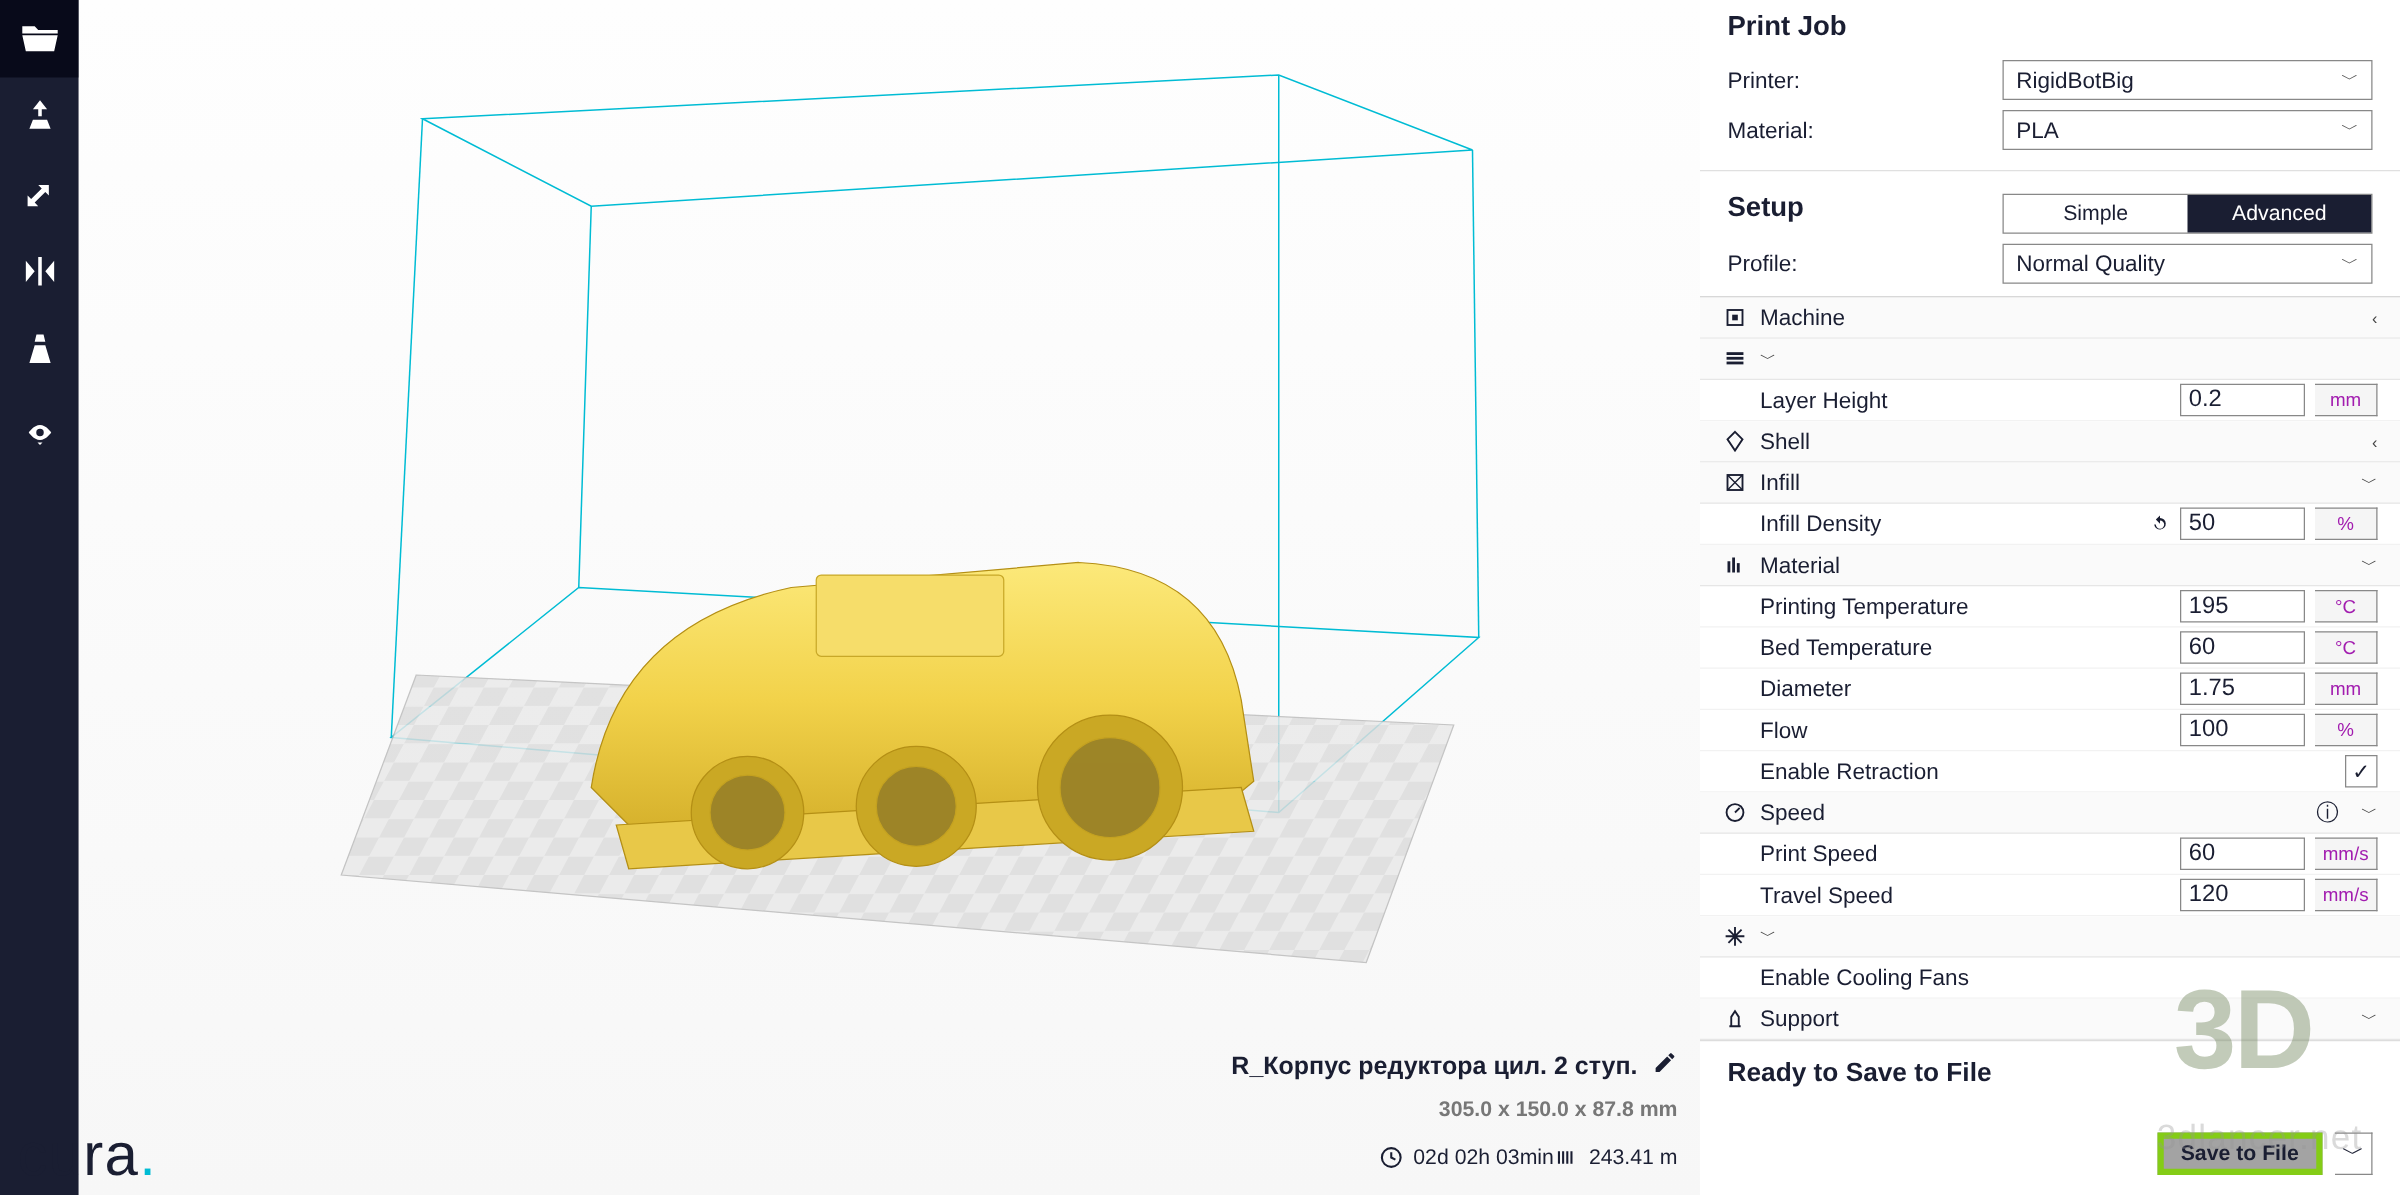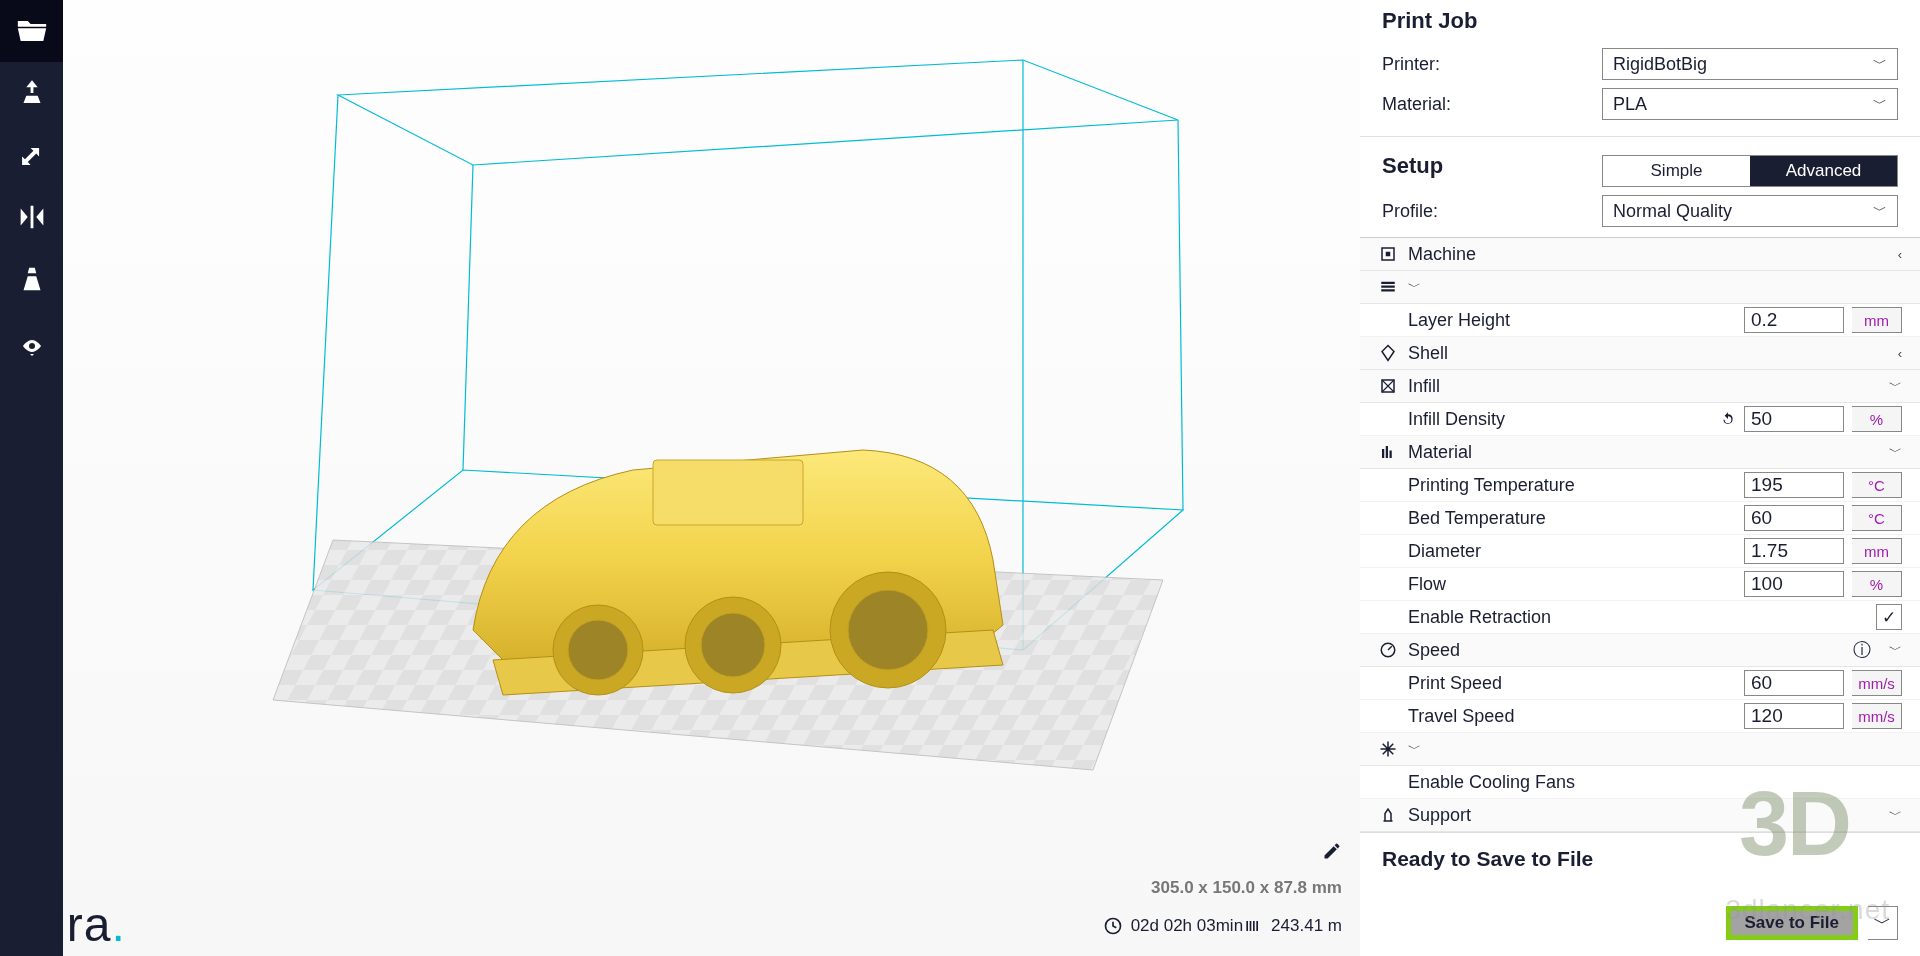--- a/index.html
+++ b/index.html
@@ -149,20 +149,21 @@
           <circle cx="455" cy="210" r="58" fill="#caa824"></circle>
           <circle cx="165" cy="230" r="30" fill="#1a1e32" opacity=".25"></circle>
           <circle cx="300" cy="225" r="32" fill="#1a1e32" opacity=".25"></circle>
           <circle cx="455" cy="210" r="40" fill="#1a1e32" opacity=".25"></circle>
         </g>
       </svg>
     </div>
 
     <div class="infobar">
       <div class="objline">
+        <span>R_Корпус редуктора цил. 2 ступ.</span>
         <span class="pencil">
           <svg viewBox="0 0 24 24">
               <path d="M3 17.25V21h3.75L17.81 9.94l-3.75-3.75L3 17.25zM20.71 7.04a1 1 0 000-1.41l-2.34-2.34a1 1 0 00-1.41 0l-1.83 1.83 3.75 3.75 1.83-1.83z"></path>
             </svg>
         </span>
       </div>
       <div class="objdims">305.0 x 150.0 x 87.8 mm</div>
       <div class="statsline">
         <span>
             <span class="clock">

